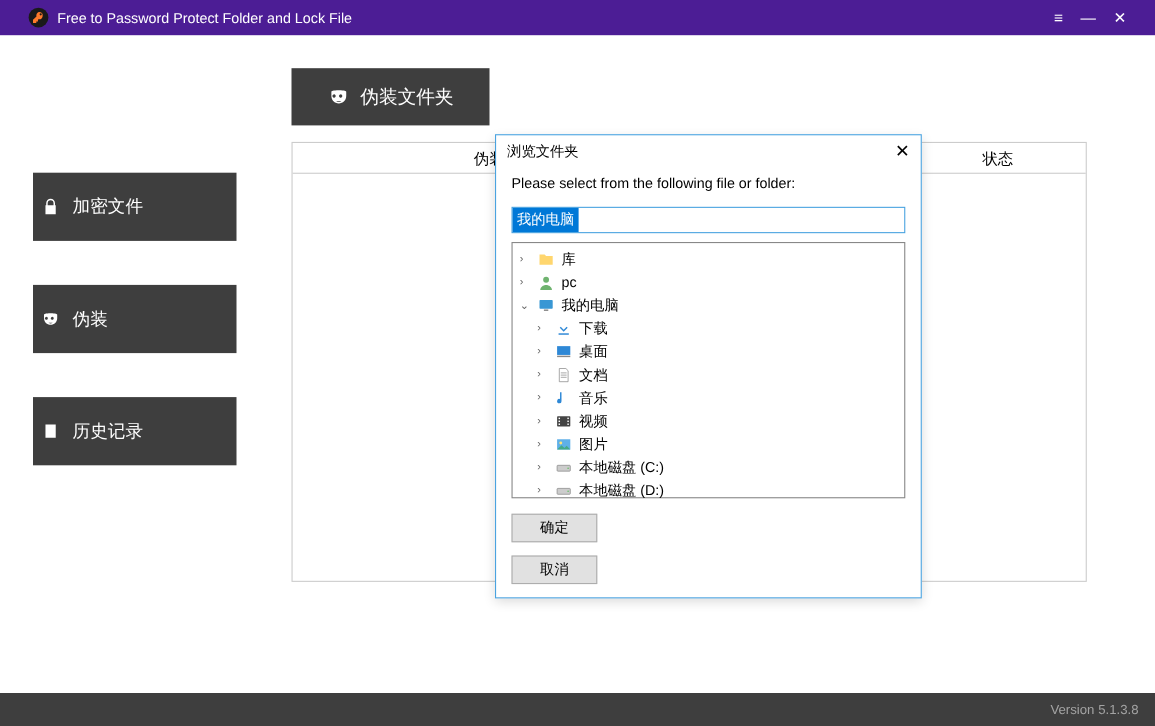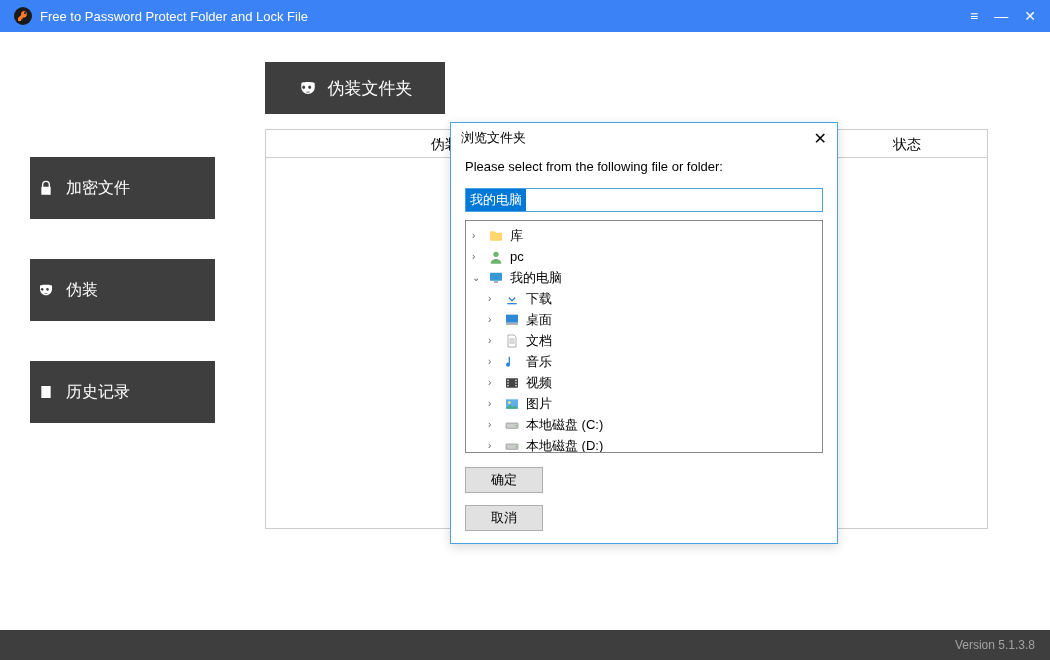--- a/index.html
+++ b/index.html
@@ -1,18 +1,18 @@
 <!DOCTYPE html>
 <html><head>
 <meta charset="utf-8">
 <style>
 * { box-sizing: border-box; margin: 0; padding: 0; font-family: "Microsoft YaHei", "Segoe UI", sans-serif; }
 body { width: 1050px; height: 660px; background: #fff; overflow: hidden; position: relative; }
 
-.titlebar { height: 32px; background: #3b82f6; display: flex; align-items: center; padding: 0 14px; color: #fff; font-size: 13px; }
+.titlebar { height: 32px; background: #4c1d95; display: flex; align-items: center; padding: 0 26px; color: #fff; font-size: 13px; }
 .titlebar .app-icon { width: 18px; height: 18px; border-radius: 50%; background: #1a1a1a; margin-right: 8px; display: flex; align-items: center; justify-content: center; }
 .titlebar .window-controls { margin-left: auto; display: flex; gap: 16px; font-size: 14px; }
 .titlebar .window-controls span { cursor: pointer; }
 
 .content { display: flex; height: calc(100% - 32px - 30px); }
 
 .sidebar { width: 235px; padding: 125px 20px 0 30px; display: flex; flex-direction: column; gap: 40px; }
 .side-btn { background: #3e3e3e; color: #fff; height: 62px; display: flex; align-items: center; padding-left: 6px; font-size: 16px; cursor: pointer; gap: 10px; }
 .side-btn .icn { width: 20px; display: flex; justify-content: center; }
 

